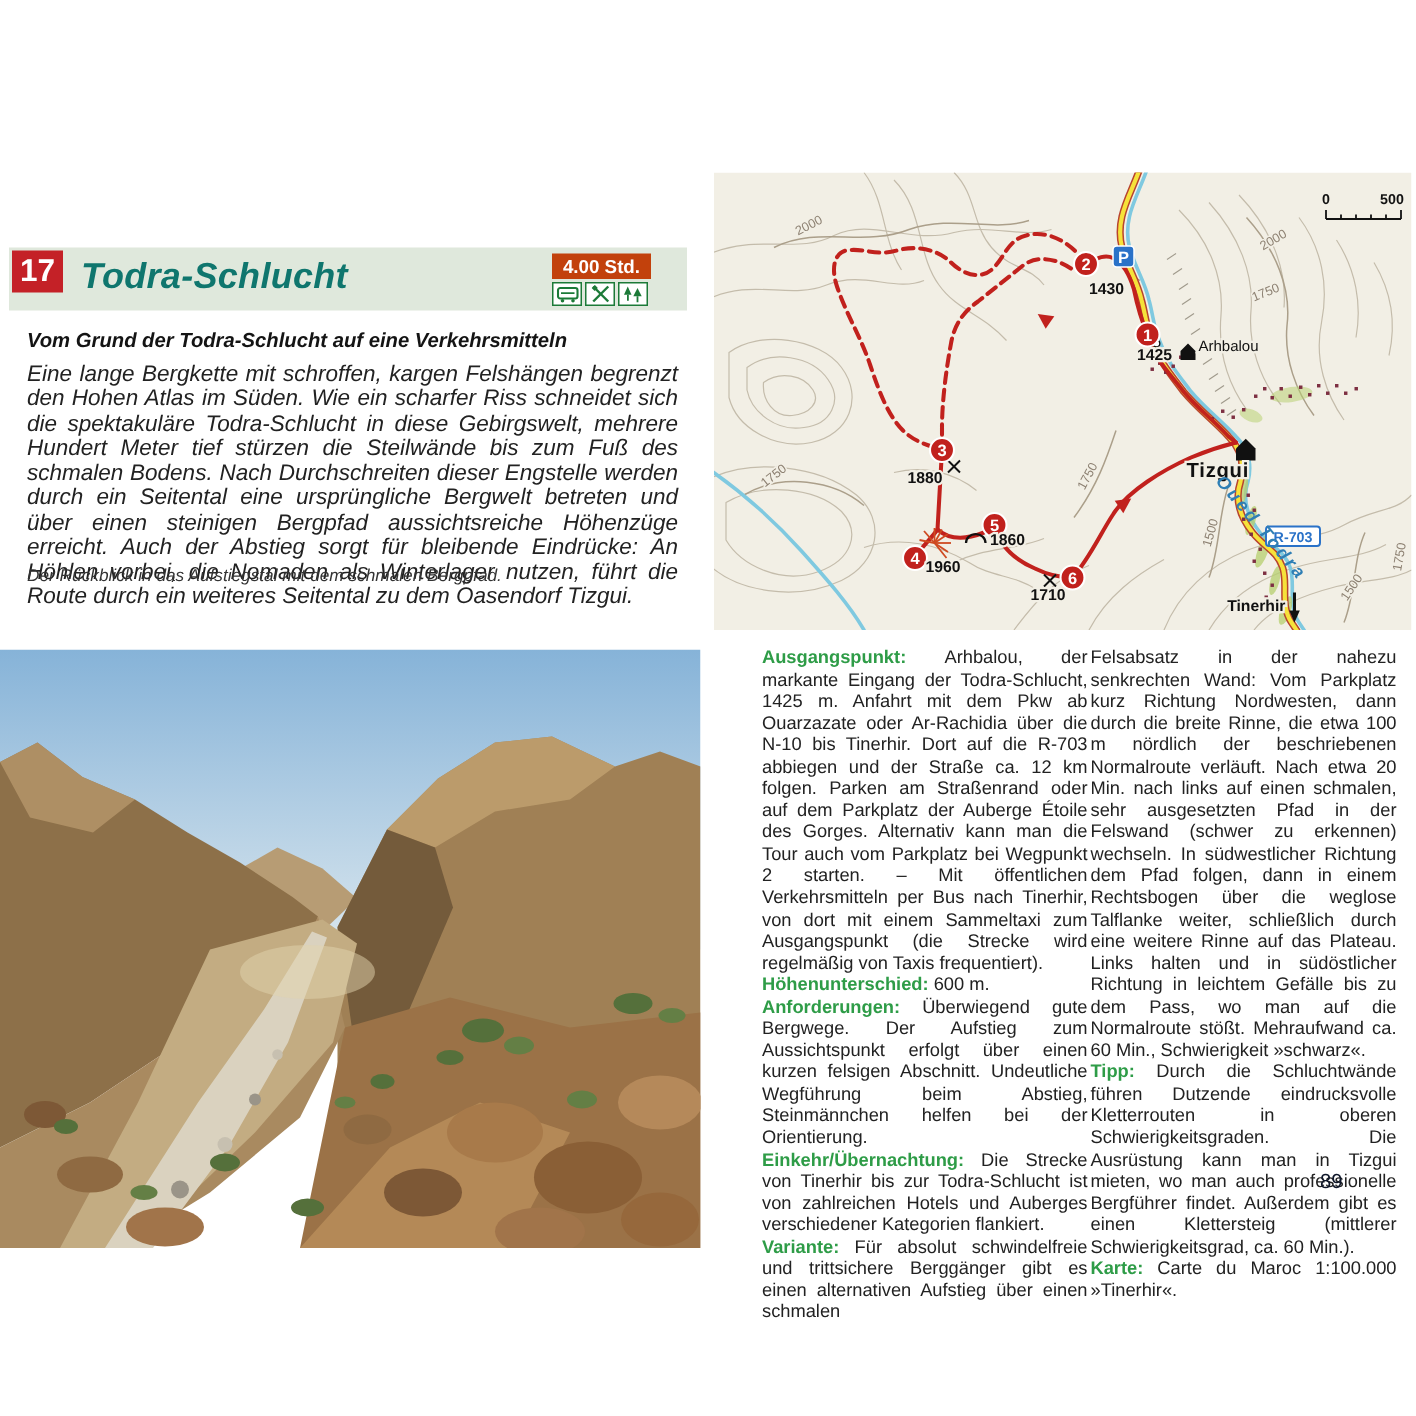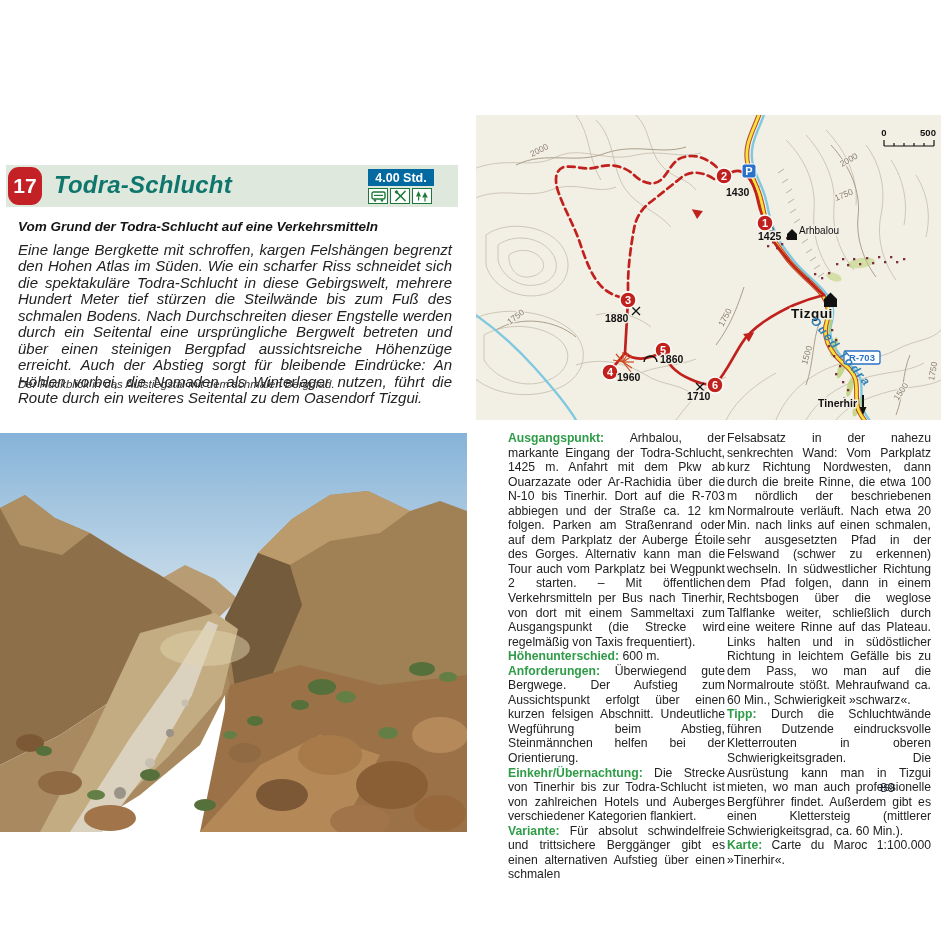--- a/index.html
+++ b/index.html
@@ -6,31 +6,31 @@
   body{
     width:944px;height:944px;position:relative;background:#ffffff;
     font-family:"Liberation Sans",sans-serif;color:#1c1c1c;overflow:hidden;
   }
   
   .route-banner{
     position:absolute;left:6px;top:165px;width:452px;height:42px;
     background:#dfe8dc;
   }
   .route-number{
-    position:absolute;left:2px;top:2px;width:34px;height:38px;
+    position:absolute;left:2px;top:2px;width:34px;height:28px;
     background:#c42127;color:#fff;font-weight:bold;font-size:21px;
-    display:flex;align-items:center;justify-content:center;border-radius:11px;
+    display:flex;align-items:center;justify-content:center;
   }
   .route-title{
     position:absolute;left:48px;top:6px;font-size:24px;font-weight:bold;
     font-style:italic;color:#0f766e;letter-spacing:.2px;
   }
   .duration-badge{
     position:absolute;left:362px;top:4px;width:66px;height:17px;
-    background:#0369a1;color:#fff;font-weight:bold;font-size:12.5px;
+    background:#c2410c;color:#fff;font-weight:bold;font-size:12.5px;
     display:flex;align-items:center;justify-content:center;
   }
   .badge-icons{position:absolute;left:362px;top:23px;display:flex;gap:2px;}
   .badge-icon{
     width:20px;height:16px;background:#fff;border:1.4px solid #1c7a38;
     display:flex;align-items:center;justify-content:center;box-sizing:border-box;
   }
   .subtitle{
     position:absolute;left:18px;top:219px;width:440px;
     font-size:13.5px;font-weight:bold;font-style:italic;color:#141414;

